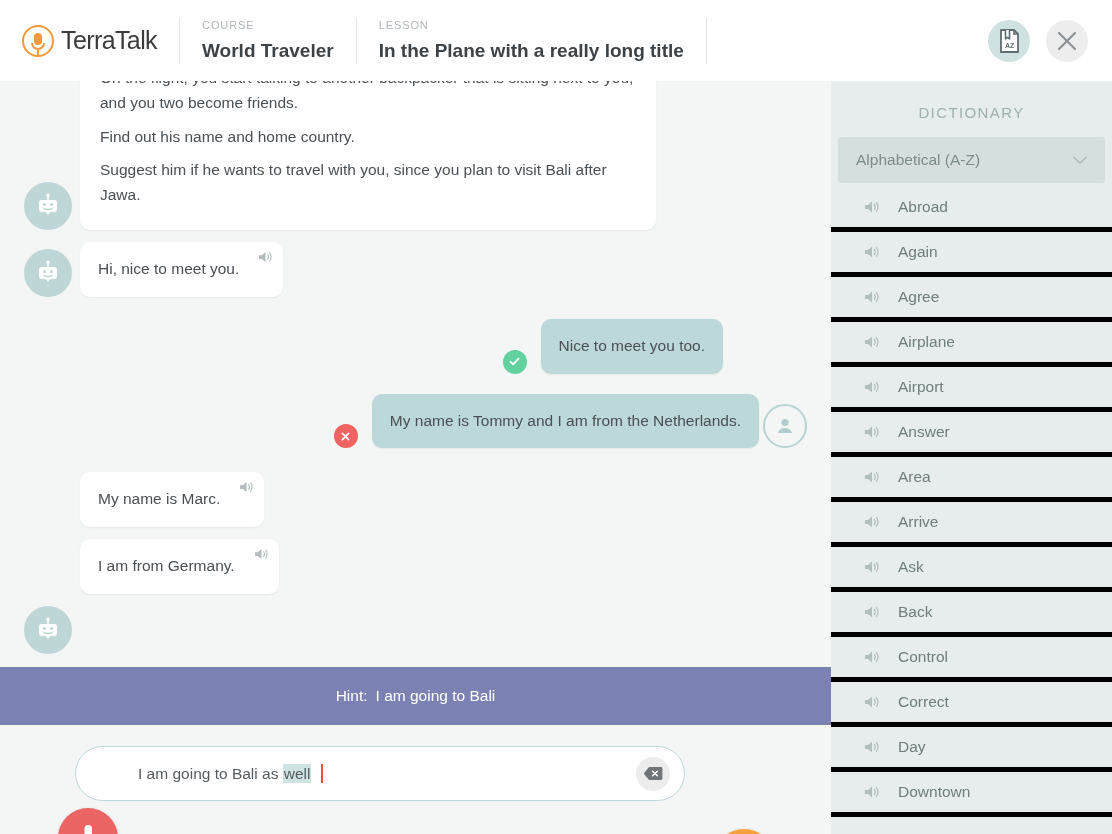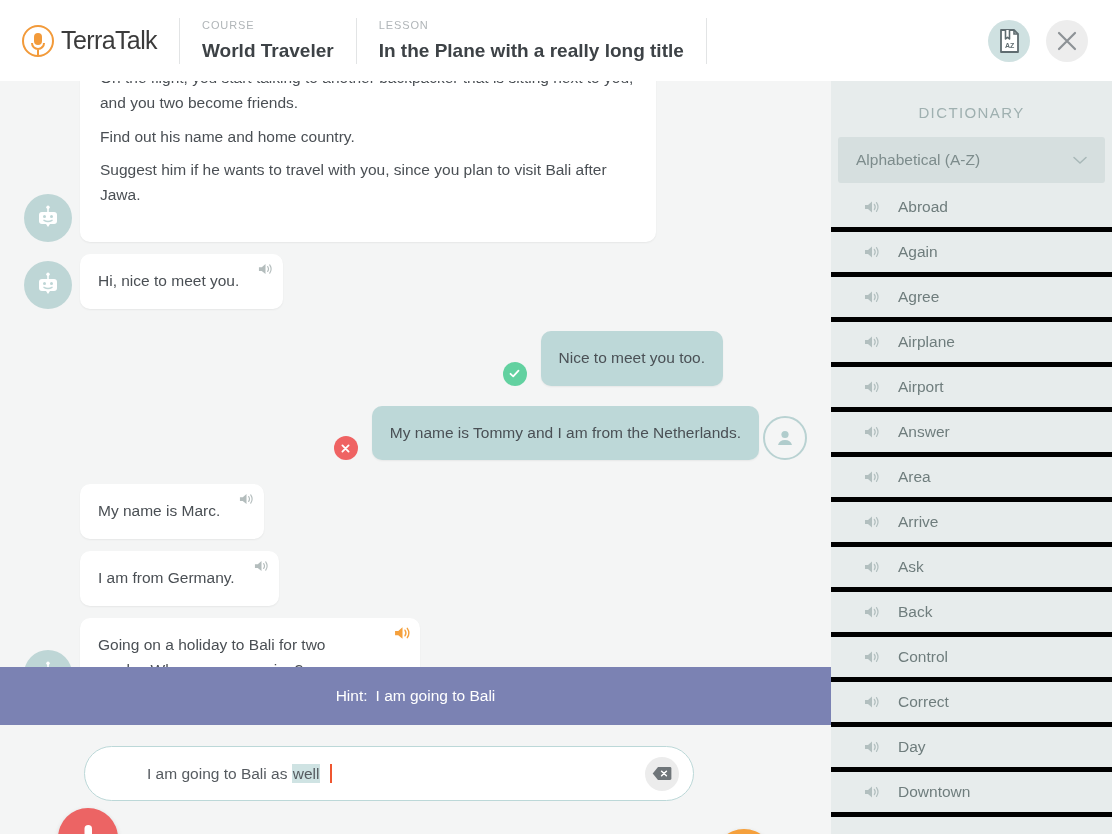--- a/index.html
+++ b/index.html
@@ -78,21 +78,21 @@
     font-size: 15.5px; line-height: 1.6; color: #4a4f54;
     max-width: 580px; box-shadow: 0 1px 2px rgba(0,0,0,0.06);
   }
   .bubble.bot { background: #ffffff; margin-left: 8px; }
   .bubble.user { background: #bdd8d8; padding: 15px 18px; color: #4a5055; }
   .bubble.instruction {
     background: #ffffff; margin-left: 8px; max-width: 576px;
     padding: 16px 20px 18px 20px;
   }
   .bubble.instruction p { margin-bottom: 9px; }
-  .bubble.instruction p:last-child { margin-bottom: 16px; }
+  .bubble.instruction p:last-child { margin-bottom: 4px; }
 
   .spk { position: absolute; right: 10px; top: 8px; width: 15px; height: 14px; }
   .status {
     width: 24px; height: 24px; border-radius: 50%; flex: none;
     display: flex; align-items: center; justify-content: center;
     margin-right: 14px; color: #fff; font-size: 13px; font-weight: 700;
   }
   .status.ok { background: #62d1a0; }
   .status.err { background: #ef6363; }
 
@@ -109,21 +109,21 @@
     position: absolute; left: 0; top: 644px; width: 831px; height: 109px;
     background: #f4f5f5; display: flex; align-items: center;
   }
   .mic-btn {
     position: absolute; left: 58px; top: 18px;
     width: 60px; height: 60px; border-radius: 50%;
     background: #ec6464; display: flex; align-items: center; justify-content: center;
     box-shadow: 0 2px 5px rgba(0,0,0,0.14); cursor: pointer; z-index: 3;
   }
   .text-field {
-    position: absolute; left: 84px; top: 21px; width: 610px; height: 55px;
+    position: absolute; left: 75px; top: 21px; width: 610px; height: 55px;
     background: #ffffff; border: 1.5px solid #bcd8d8; border-radius: 28px;
     display: flex; align-items: center; padding-left: 62px; padding-right: 60px;
   }
   .field-text { font-size: 15.5px; color: #565b60; white-space: nowrap; }
   .field-text .hl { background: #cfe3e3; padding: 1px 1px; }
   .caret { display: inline-block; width: 2px; height: 19px; background: #ef5630; vertical-align: -4px; margin-left: 10px; }
   .clear-btn {
     position: absolute; right: 14px; top: 50%; transform: translateY(-50%);
     width: 34px; height: 34px; border-radius: 50%; background: #ececec;
     display: flex; align-items: center; justify-content: center; cursor: pointer;
@@ -302,28 +302,20 @@
           <svg width="26" height="26" viewBox="0 0 26 26">
             <rect x="4" y="7" width="18" height="12" rx="3" fill="#ffffff"></rect>
             <rect x="12.2" y="2.5" width="1.6" height="4.5" fill="#ffffff"></rect>
             <circle cx="13" cy="2.2" r="1.7" fill="#ffffff"></circle>
             <circle cx="9.5" cy="11.5" r="1.5" fill="#bed6d6"></circle>
             <circle cx="16.5" cy="11.5" r="1.5" fill="#bed6d6"></circle>
             <path d="M9 15.3q4 2.2 8 0" stroke="#bed6d6" stroke-width="1.5" fill="none" stroke-linecap="round"></path>
             <path d="M11 19 L13 22 L15 19" fill="#ffffff"></path>
           </svg>
         </div>
-        <div class="bubble bot" style="max-width:340px">
-          <svg class="spk" viewBox="0 0 16 14" style="width:17px;height:16px;right:9px;top:7px">
-            <path d="M1 5h3l4-3.4v10.8L4 9H1z" fill="#f5a03c"></path>
-            <path d="M10.3 4.3q1.9 2.7 0 5.4" stroke="#f5a03c" stroke-width="1.3" fill="none" stroke-linecap="round"></path>
-            <path d="M12.5 2.6q3 4.4 0 8.8" stroke="#f5a03c" stroke-width="1.3" fill="none" stroke-linecap="round"></path>
-          </svg>
-          <span>Going on a holiday to Bali for two weeks. Where are you going?</span>
-        </div>
       </div>
     </div>
 
     <div class="hint-bar">
       <span class="hint-label">Hint:</span>
       <span>I am going to Bali</span>
     </div>
 
     <div class="input-bar">
       <div class="text-field">

